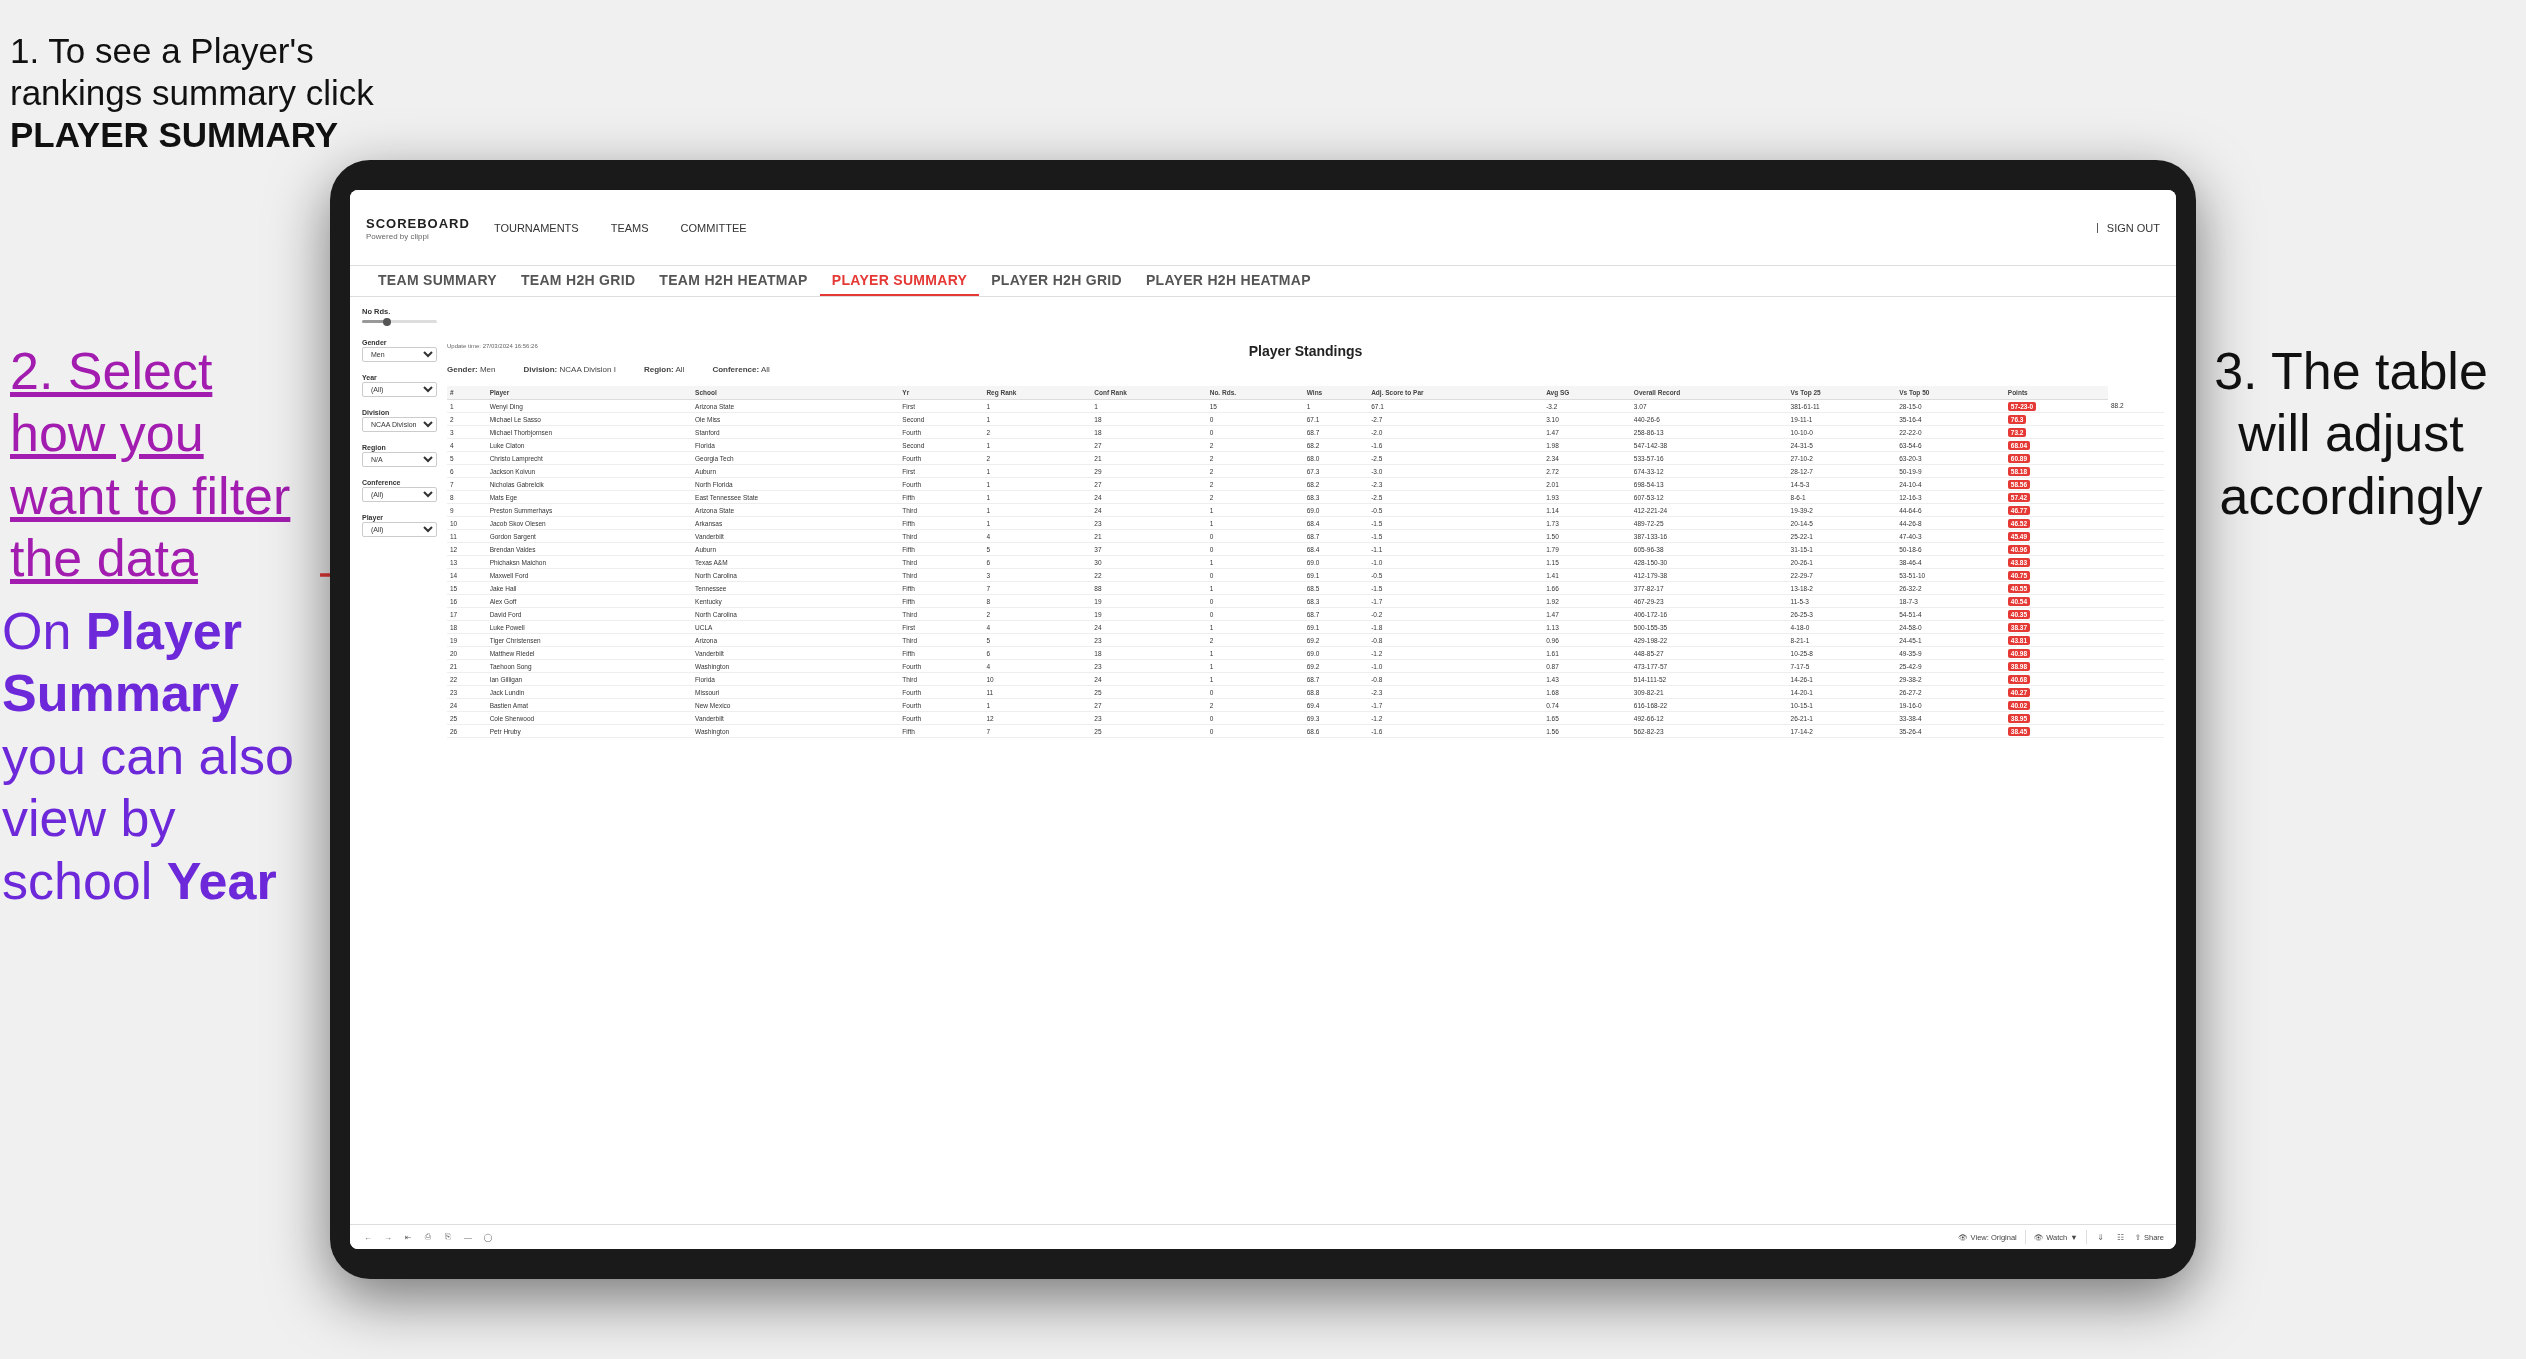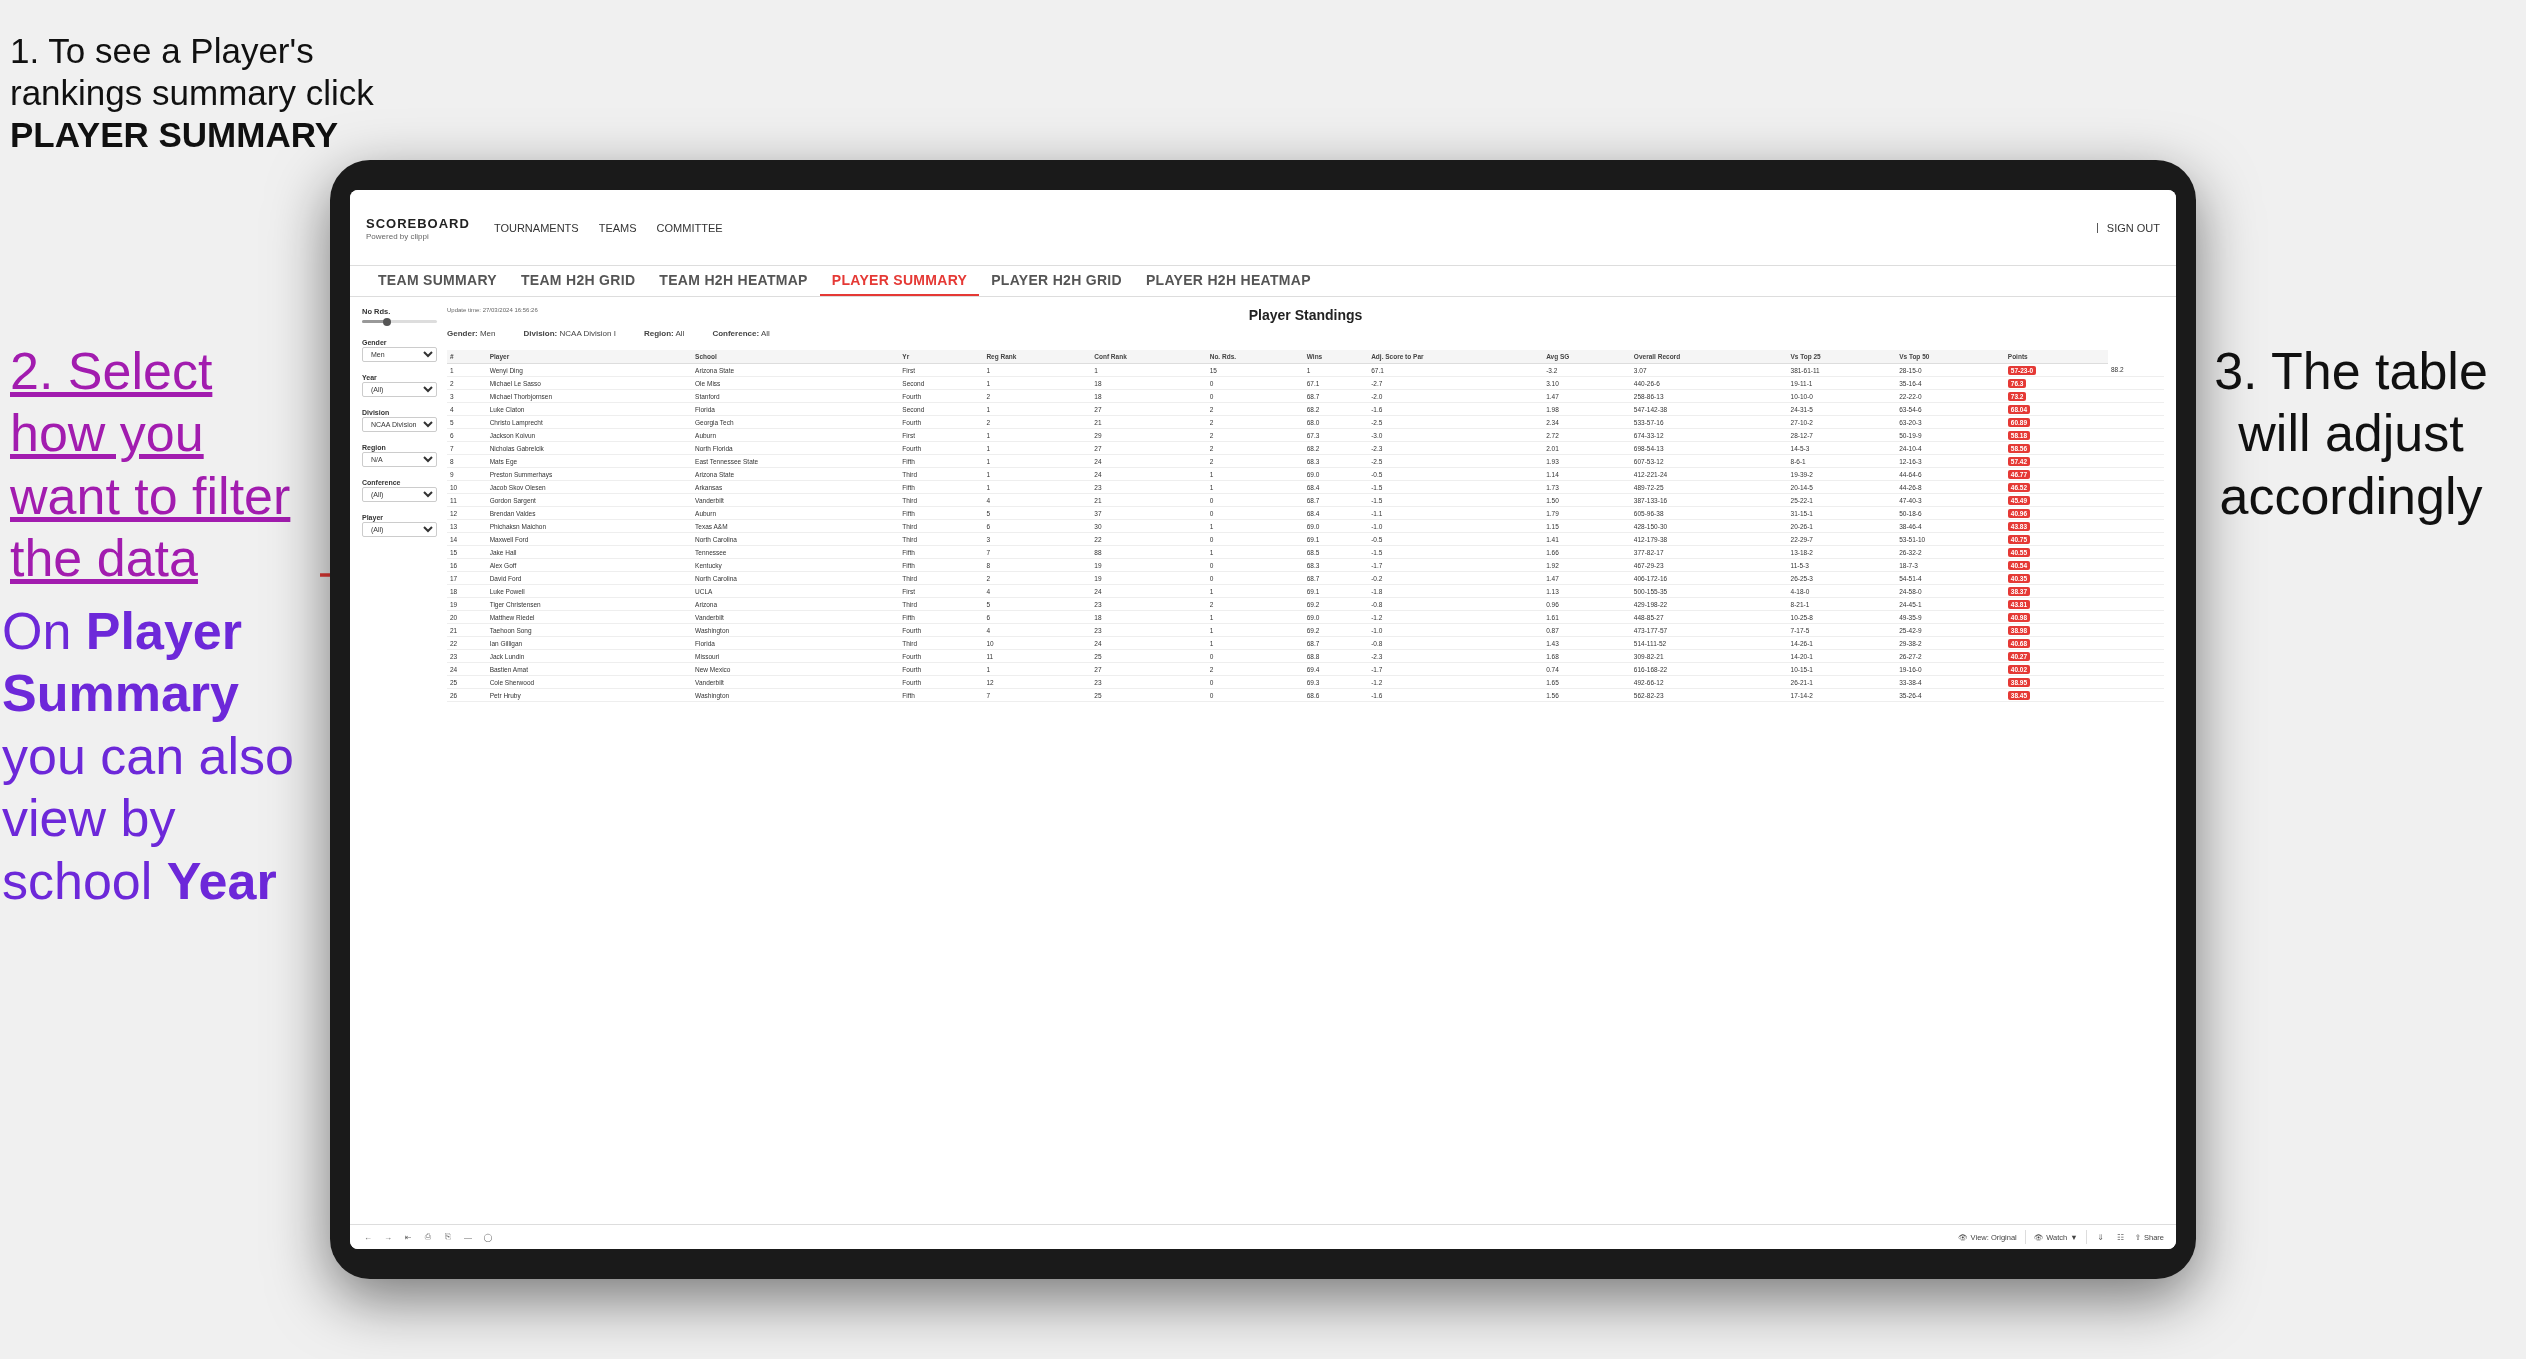--- a/index.html
+++ b/index.html
@@ -99,21 +99,21 @@
     }
     .logo-sub {
       font-size: 8px;
       font-weight: 400;
       color: #666;
       display: block;
     }
 
     .nav-items {
       display: flex;
-      gap: 20px;
+      gap: 32px;
       flex: 1;
     }
 
     .nav-item {
       font-size: 11px;
       color: #333;
       cursor: pointer;
       padding: 4px 0;
       text-transform: uppercase;
       font-weight: 500;
@@ -473,21 +473,21 @@
         <div class="filter-group">
           <div class="filter-label">Player</div>
           <select class="filter-select">
             <option>(All)</option>
           </select>
         </div>
       </div>
 
       <div class="standings-panel">
         <div class="standings-header relative-wrapper">
-          <div style="display:flex;align-items:baseline;gap:20px;position:relative;">
+          <div style="display:flex;align-items:baseline;gap:20px;position:relative;margin-top:36px;">
             <div style="position:absolute;top:0;left:0;font-size:6px;color:#666;line-height:1.3;">Update time:
 27/03/2024 16:56:26</div>
             <div style="flex:1;text-align:center;">
               <div class="standings-title">Player Standings</div>
             </div>
           </div>
           <div class="standings-meta meta-row" style="margin-top:2px;gap:28px;">
             <span><strong>Gender:</strong> <span>Men</span></span>
             <span><strong>Division:</strong> <span>NCAA Division I</span></span>
             <span><strong>Region:</strong> <span>All</span></span>

